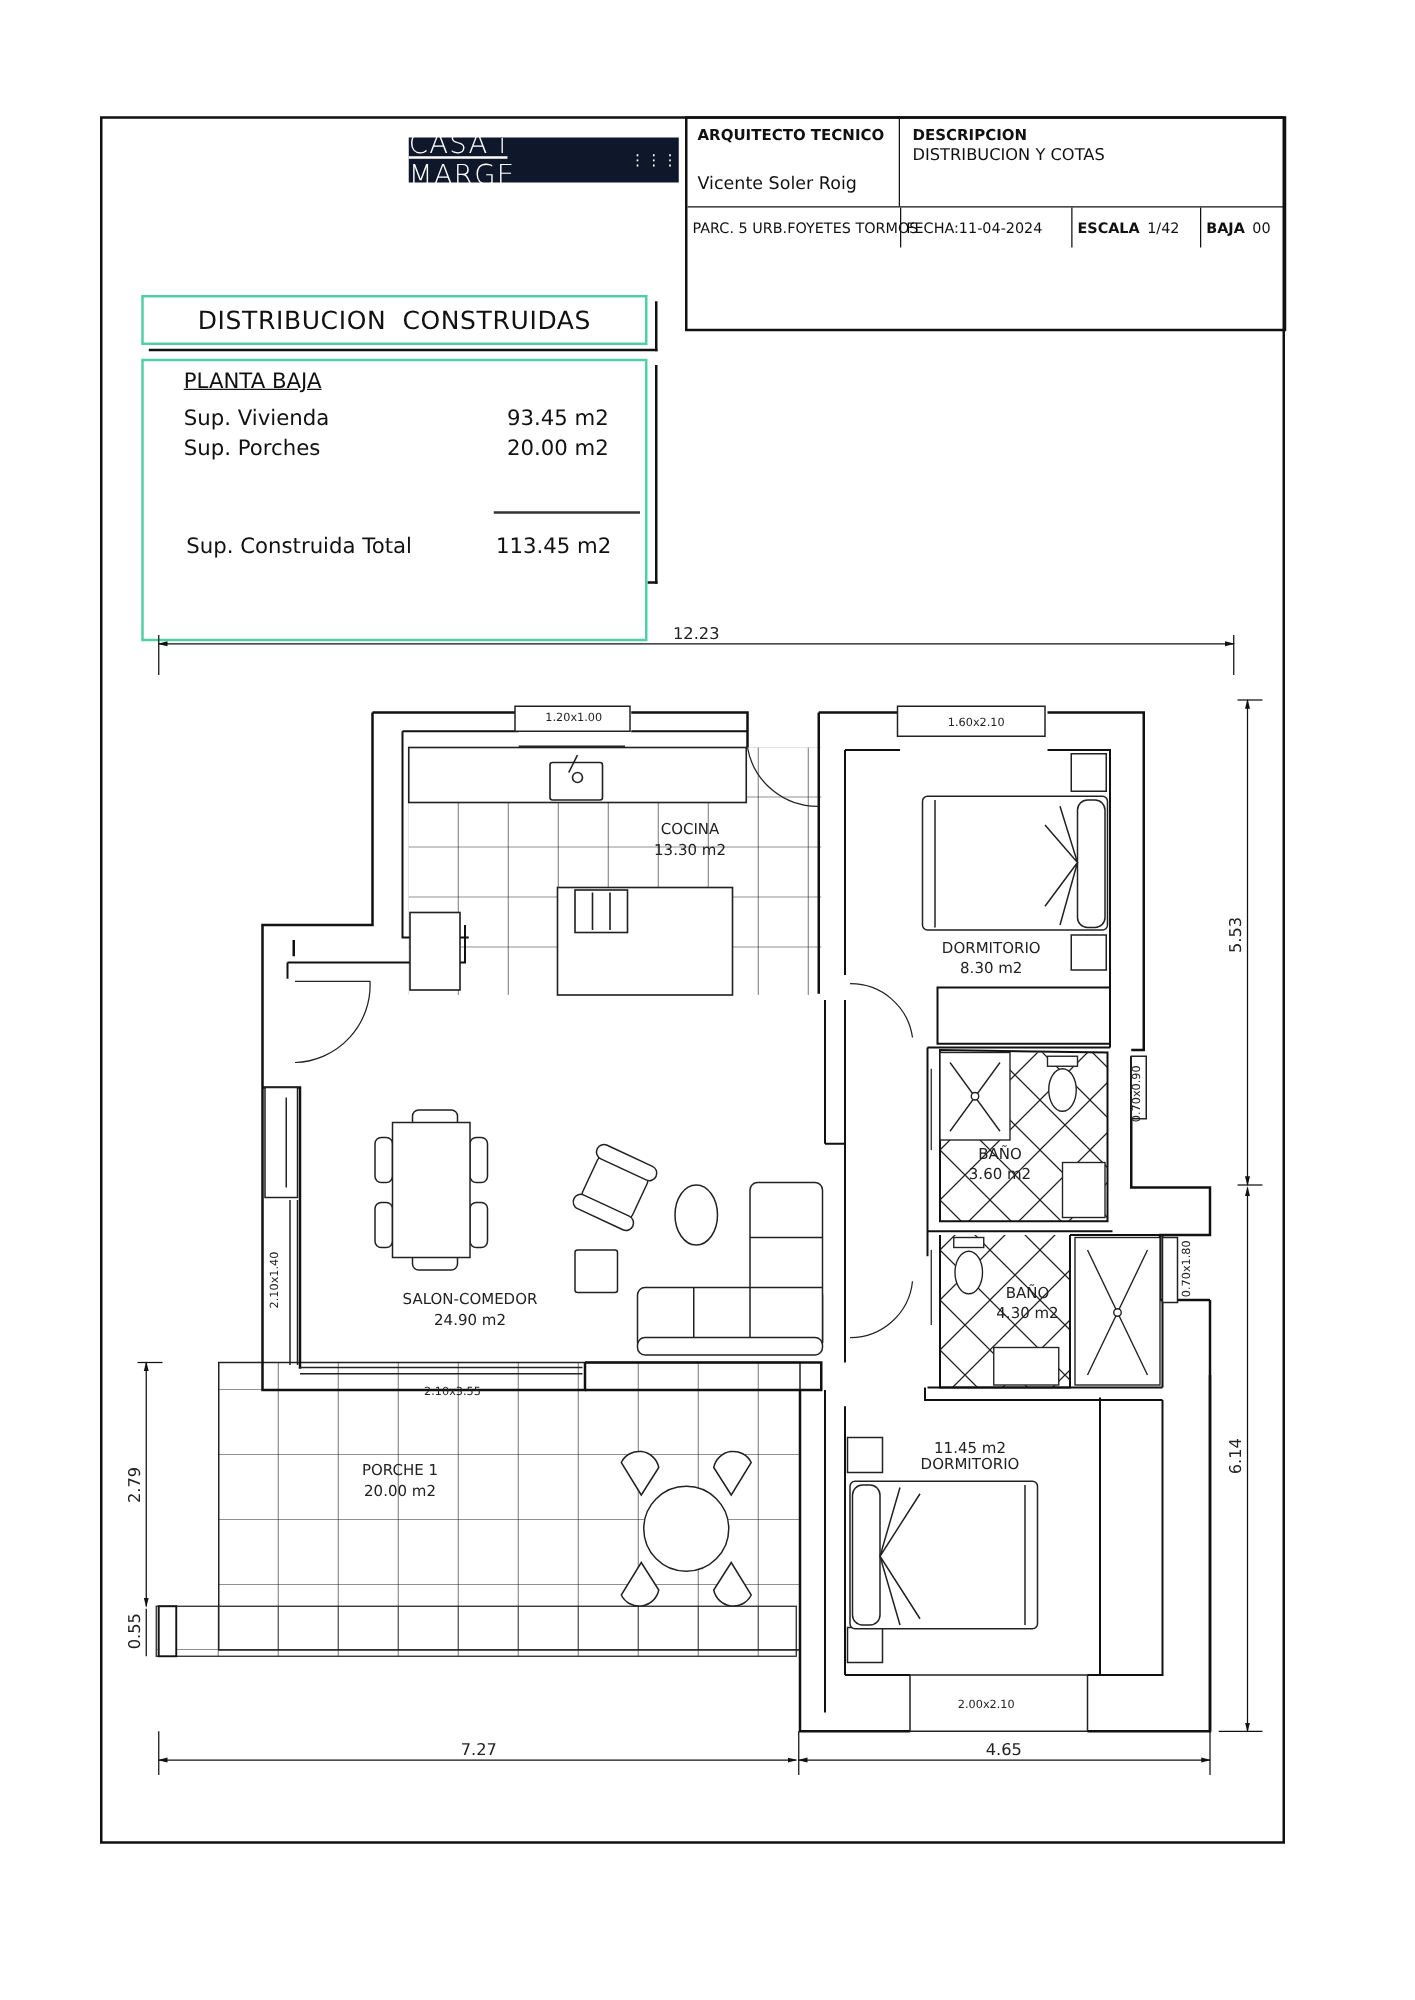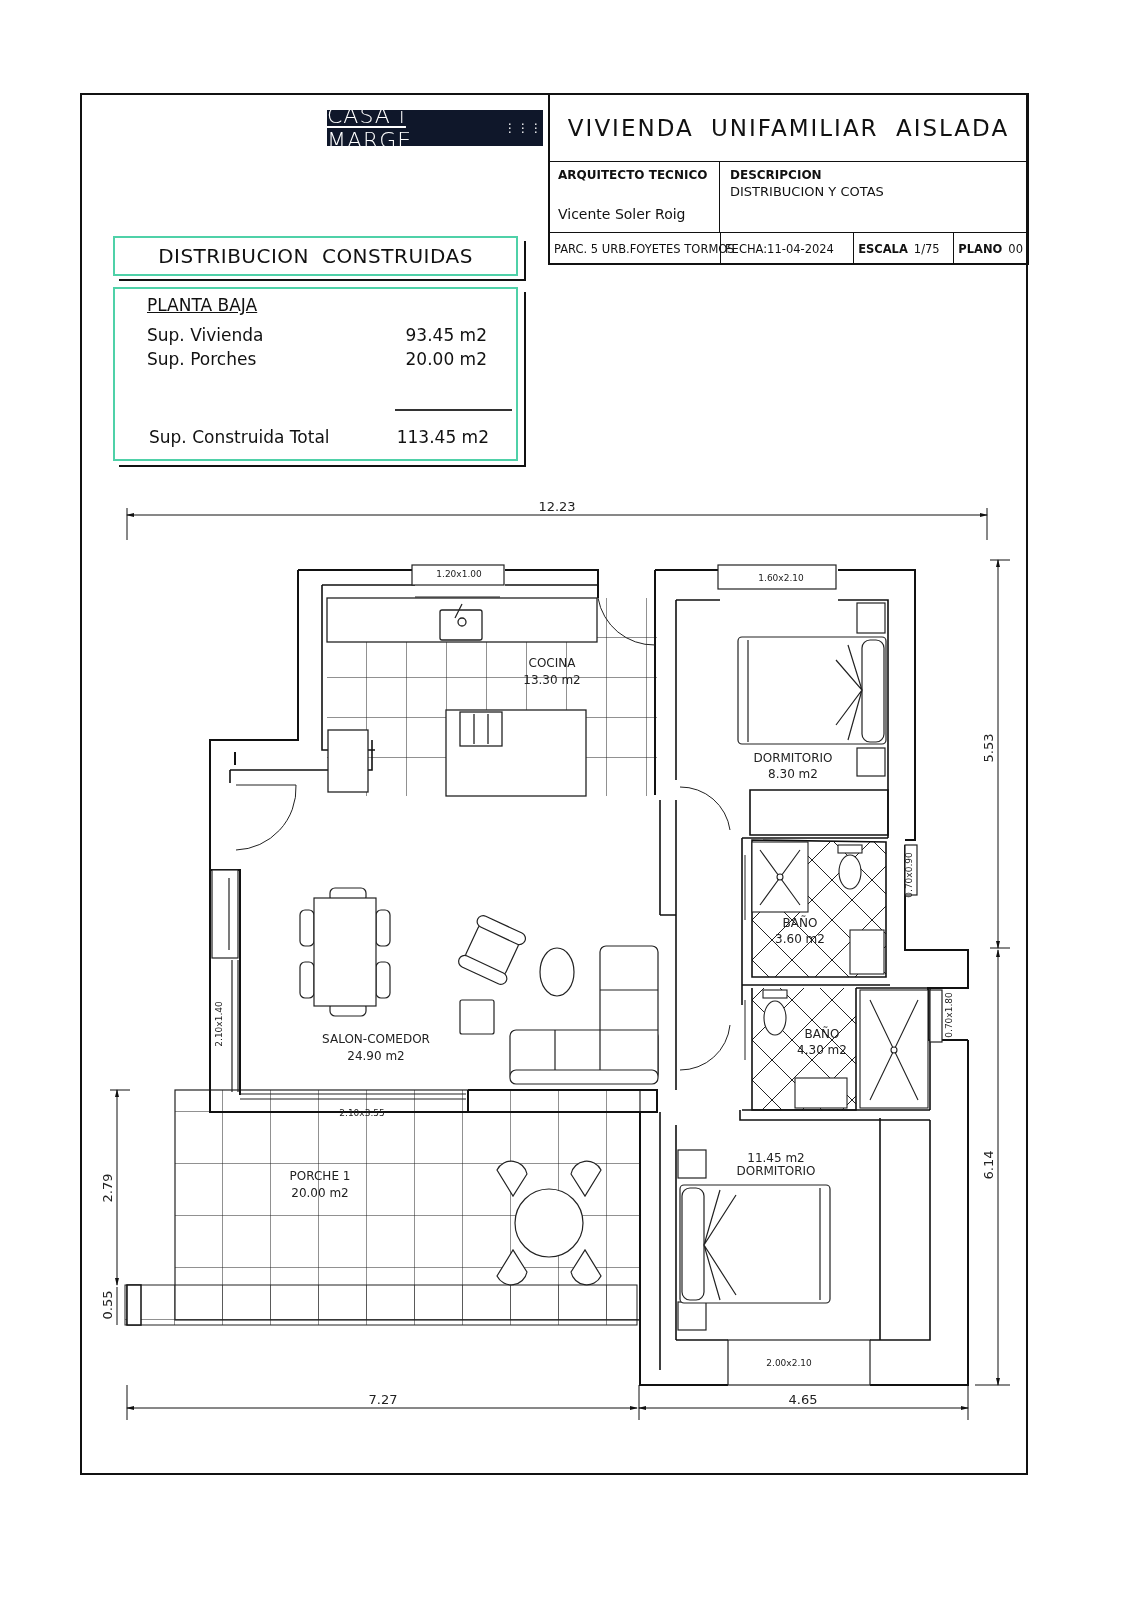--- a/index.html
+++ b/index.html
@@ -25,21 +25,21 @@
   .tb-row3 { display:flex; height:32px; font-size:11.5px; }
   .tb-row3 > div { display:flex; align-items:center; padding:0 4px; border-right:1.5px solid #111; white-space:nowrap; }
   .tb-row3 > div:last-child { border-right:none; }
   .tb-row3 b { margin-right:6px; }
   .sup-title { position:absolute; left:113px; top:236px; width:405px; height:40px;
                border:2px solid #4fd1a8; box-sizing:border-box; display:flex; align-items:center;
                justify-content:center; font-size:20px; letter-spacing:0.5px; word-spacing:6px;
                font-family:"DejaVu Sans", sans-serif; background:#fff; }
   .sup-shadow1 { position:absolute; left:119px; top:241px; width:407px; height:40px;
                  border-right:2px solid #111; border-bottom:2px solid #111; box-sizing:border-box; }
-  .sup-box { position:absolute; left:113px; top:287px; width:405px; height:174px;
+  .sup-box { position:absolute; left:113px; top:287px; width:405px; height:226px;
              border:2px solid #4fd1a8; box-sizing:border-box; background:#fff;
              font-family:"DejaVu Sans", sans-serif; font-size:17px; }
   .sup-shadow2 { position:absolute; left:119px; top:292px; width:407px; height:175px;
                  border-right:2px solid #111; border-bottom:2px solid #111; box-sizing:border-box; }
   .sup-section { position:absolute; left:32px; top:6px; text-decoration:underline; }
   .sup-row { position:absolute; left:32px; width:340px; display:flex; justify-content:space-between; }
   .sup-rule { position:absolute; left:280px; top:120px; width:117px; height:0; border-top:2px solid #333; }
   svg.plan { position:absolute; left:0; top:0; }
   svg.plan text { font-family:"DejaVu Sans", sans-serif; fill:#222; }
 </style>
@@ -47,40 +47,39 @@
 <body>
 
 <div class="sheet-border"></div>
 
 <div class="logo">
   <span class="logo-text">CASA i MARGE</span>
   <span class="logo-dots">⋮⋮⋮</span>
 </div>
 
 <div class="title-block">
-  <div class="tb-title">VIVIENDA UNIFAMILIAR AISLADA</div>
   <div class="tb-row2">
     <div class="tb-arq">
       <div class="tb-label">ARQUITECTO TECNICO</div>
       <div class="tb-value">Vicente Soler Roig</div>
     </div>
     <div class="tb-desc">
       <div class="tb-label">DESCRIPCION</div>
       <div class="tb-value">DISTRIBUCION Y COTAS</div>
     </div>
   </div>
   <div class="tb-row3">
     <div style="width:162px">PARC. 5 URB.FOYETES TORMOS</div>
     <div style="width:128px">FECHA:11-04-2024</div>
     <div style="width:94px">
       <b>ESCALA</b>
-      <span>1/75</span>
+      <span>1/42</span>
     </div>
     <div style="flex:1">
-      <b>PLANO</b>
+      <b>BAJA</b>
       <span>00</span>
     </div>
   </div>
 </div>
 
 <div class="sup-shadow1"></div>
 <div class="sup-title">DISTRIBUCION CONSTRUIDAS</div>
 <div class="sup-shadow2"></div>
 <div class="sup-box">
   <div class="sup-section">PLANTA BAJA</div>

